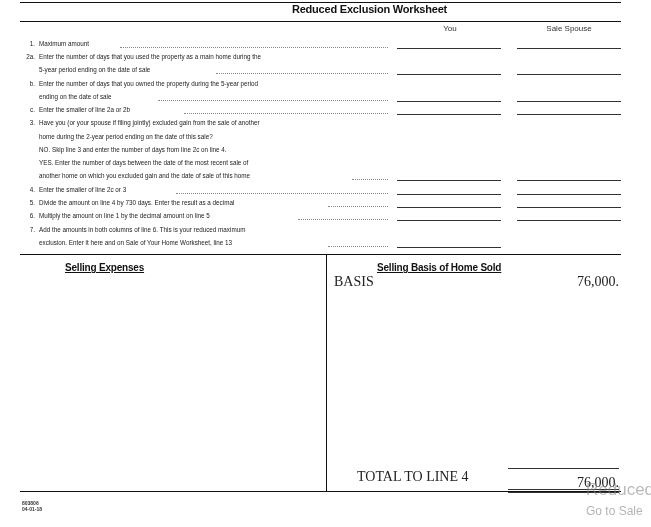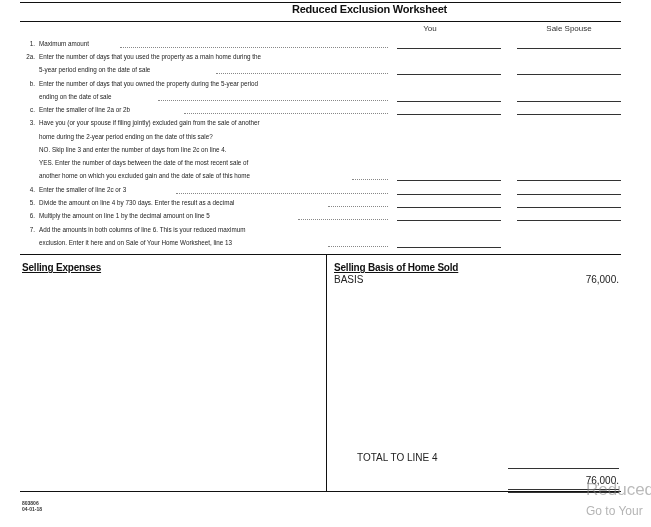--- a/index.html
+++ b/index.html
@@ -7,35 +7,35 @@
          font-family:"Liberation Sans", sans-serif; color:#111; }
   .hline { position:absolute; height:0; border-top:1.5px solid #111; }
   .title { position:absolute; left:0; width:651px; top:3px; text-align:center;
            font-weight:bold; font-size:11px; letter-spacing:-0.2px;padding-left:44px; }
   .colhdr { position:absolute; top:24px; font-size:8px; color:#333; text-align:center; }
   .row { position:absolute; left:20px; font-size:6.3px; color:#222; white-space:nowrap; line-height:8px; }
   .num { display:inline-block; width:15px; text-align:right; margin-right:4px; }
   .ind { display:inline-block; width:19px; }
   .dots { position:absolute; border-bottom:1px dotted #888; height:0; }
   .blank { position:absolute; height:0; border-top:1.2px solid #333; }
-  .sect { position:absolute; font-weight:bold; font-size:10px; text-decoration:underline; letter-spacing:-0.2px; }
-  .mono { position:absolute; font-family:Liberation Sans, sans-serif; font-size:10px; color:#222; }
+  .sect { position:absolute; font-weight:bold; font-size:10px; text-decoration:underline; letter-spacing:-0.2px;margin-left:43px; }
+  .mono { position:absolute; font-family:Liberation Serif, serif; font-size:14px; color:#222; }
   .vline { position:absolute; width:0; border-left:1.5px solid #111; }
   .foot { position:absolute; left:22px; font-size:5px; font-weight:bold; color:#333; line-height:6px; }
   .wm1 { position:absolute; left:586px; top:480px; font-size:17px; color:rgba(130,130,130,0.55); }
   .wm2 { position:absolute; left:586px; top:504px; font-size:12px; color:rgba(130,130,130,0.6); }
 </style>
 </head>
 <body>
 
 <div class="hline" style="left:20px; width:601px; top:2px;"></div>
 <div class="title">Reduced Exclusion Worksheet</div>
 <div class="hline" style="left:20px; width:601px; top:21px;"></div>
 
-<div class="colhdr" style="left:380px; width:100px;">You</div>
+<div class="colhdr" style="left:400px; width:100px;">You</div>
 <div class="colhdr" style="left:519px; width:100px;">Sale Spouse</div>
 
 <div class="row" style="top:40px;"><span class="num">1.</span><span>Maximum amount</span></div>
 <div class="dots" style="left:120px; width:268px; top:47px;"></div>
 <div class="blank" style="left:397px; width:104px; top:48px;"></div>
 <div class="blank" style="left:517px; width:104px; top:48px;"></div>
 
 <div class="row" style="top:53px;"><span class="num">2a.</span><span>Enter the number of days that you used the property as a main home during the</span></div>
 <div class="row" style="top:66px;"><span class="ind"></span><span>5-year period ending on the date of sale</span></div>
 <div class="dots" style="left:216px; width:172px; top:73px;"></div>
@@ -85,24 +85,24 @@
 <div class="hline" style="left:20px; width:601px; top:254px;"></div>
 <div class="vline" style="left:326px; top:255px; height:236px;"></div>
 
 <div class="sect" style="left:22px; top:262px;">Selling Expenses</div>
 
 <div class="sect" style="left:334px; top:262px;">Selling Basis of Home Sold</div>
 <div class="mono" style="left:334px; top:274px;">BASIS</div>
 <div class="mono" style="left:520px; width:99px; text-align:right; top:274px;">76,000.</div>
 
 <div class="blank" style="left:508px; width:111px; top:468px; border-top-width:1px;"></div>
-<div class="mono" style="left:357px; top:452px;">TOTAL TO LINE 4</div>
+<div class="mono" style="left:357px; top:469px;">TOTAL TO LINE 4</div>
 <div class="mono" style="left:520px; width:99px; text-align:right; top:475px;">76,000.</div>
 <div class="blank" style="left:508px; width:111px; top:489px; border-top-width:1px;"></div>
 <div class="blank" style="left:508px; width:111px; top:492px; border-top-width:1px;"></div>
 
 <div class="hline" style="left:20px; width:601px; top:491px;"></div>
 
 <div class="foot" style="top:500px;">803806</div>
 <div class="foot" style="top:506px;">04-01-18</div>
 
 <div class="wm1">Reduced</div>
-<div class="wm2">Go to Your</div>
+<div class="wm2">Go to Sale</div>
 
 </body></html>

